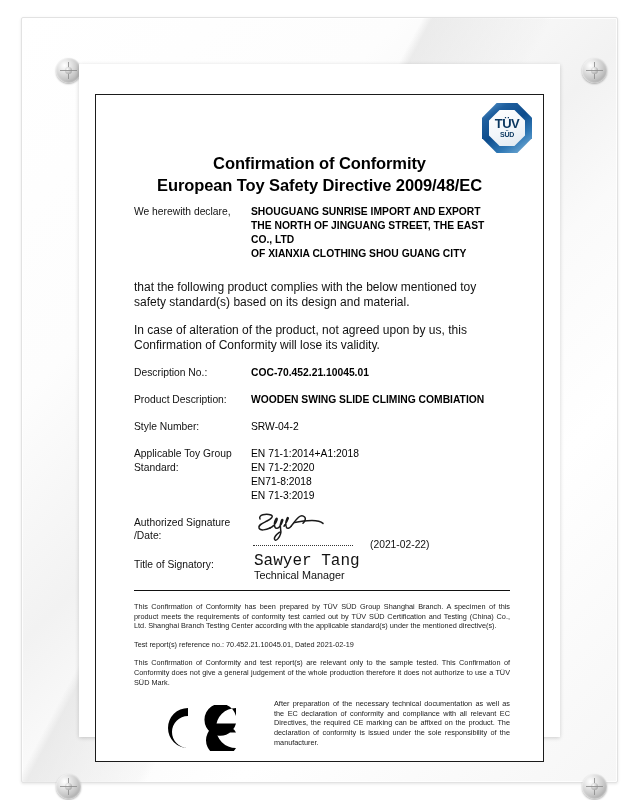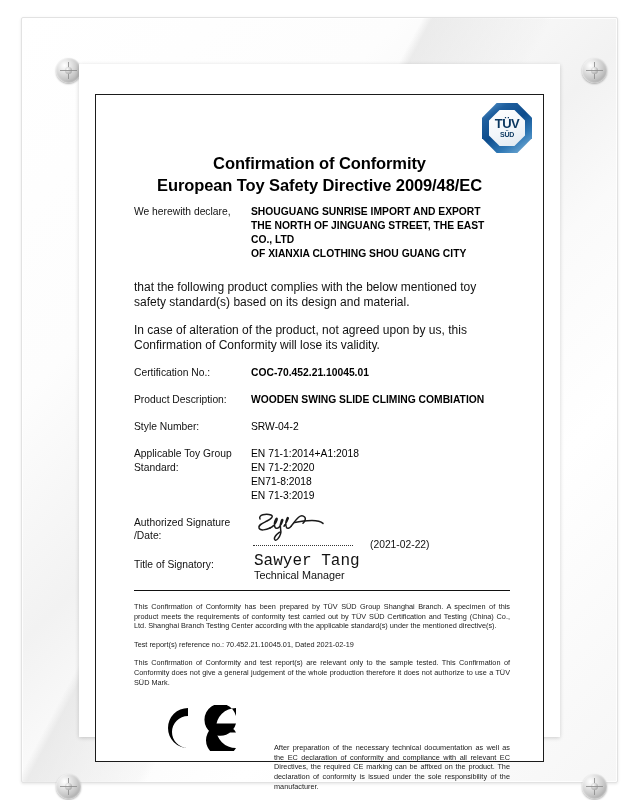--- a/index.html
+++ b/index.html
@@ -244,21 +244,21 @@
             <div>THE NORTH OF JINGUANG STREET, THE EAST</div>
             <div>CO., LTD</div>
             <div>OF XIANXIA CLOTHING SHOU GUANG CITY</div>
           </div>
         </div>
 
         <div class="para">that the following product complies with the below mentioned toy safety standard(s) based on its design and material.</div>
         <div class="para">In case of alteration of the product, not agreed upon by us, this Confirmation of Conformity will lose its validity.</div>
 
         <div class="field-row">
-          <div class="row-label">Certification No.:</div>
+          <div class="row-label">Description No.:</div>
           <div class="row-value">COC-70.452.21.10045.01</div>
         </div>
 
         <div class="field-row">
           <div class="row-label">Product Description:</div>
           <div class="row-value">WOODEN SWING SLIDE CLIMING COMBIATION</div>
         </div>
 
         <div class="field-row">
           <div class="row-label">Style Number:</div>
@@ -313,20 +313,20 @@
         <div class="fine" style="margin-bottom:12px;">This Confirmation of Conformity and test report(s) are relevant only to the sample tested. This Confirmation of Conformity does not give a general judgement of the whole production therefore it does not authorize to use a TÜV SÜD Mark.</div>
 
         <div id="ce-section">
           <div id="ce-mark">
             <svg width="86" height="46" viewBox="0 0 86 46" aria-hidden="true">
               <path d="M36,3 A20,20 0 1,0 36,43 A16,16 0 1,1 36,11 Z" fill="#000"></path>
               <path d="M84,3 A20,20 0 1,0 84,43 A16,16 0 1,1 84,27.5 L62,27.5 L62,18.5 L84,18.5 A16,16 0 1,1 84,11 Z" fill="#000"></path>
             </svg>
           </div>
           <div id="ce-text">
-            <div class="fine" style="margin-bottom:0;margin-top:44px;">After preparation of the necessary technical documentation as well as the EC declaration of conformity and compliance with all relevant EC Directives, the required CE marking can be affixed on the product. The declaration of conformity is issued under the sole responsibility of the manufacturer.</div>
+            <div class="fine" style="margin-bottom:0;">After preparation of the necessary technical documentation as well as the EC declaration of conformity and compliance with all relevant EC Directives, the required CE marking can be affixed on the product. The declaration of conformity is issued under the sole responsibility of the manufacturer.</div>
           </div>
         </div>
 
       </div>
     </div>
   </div>
 </div>
 
 </body></html>

